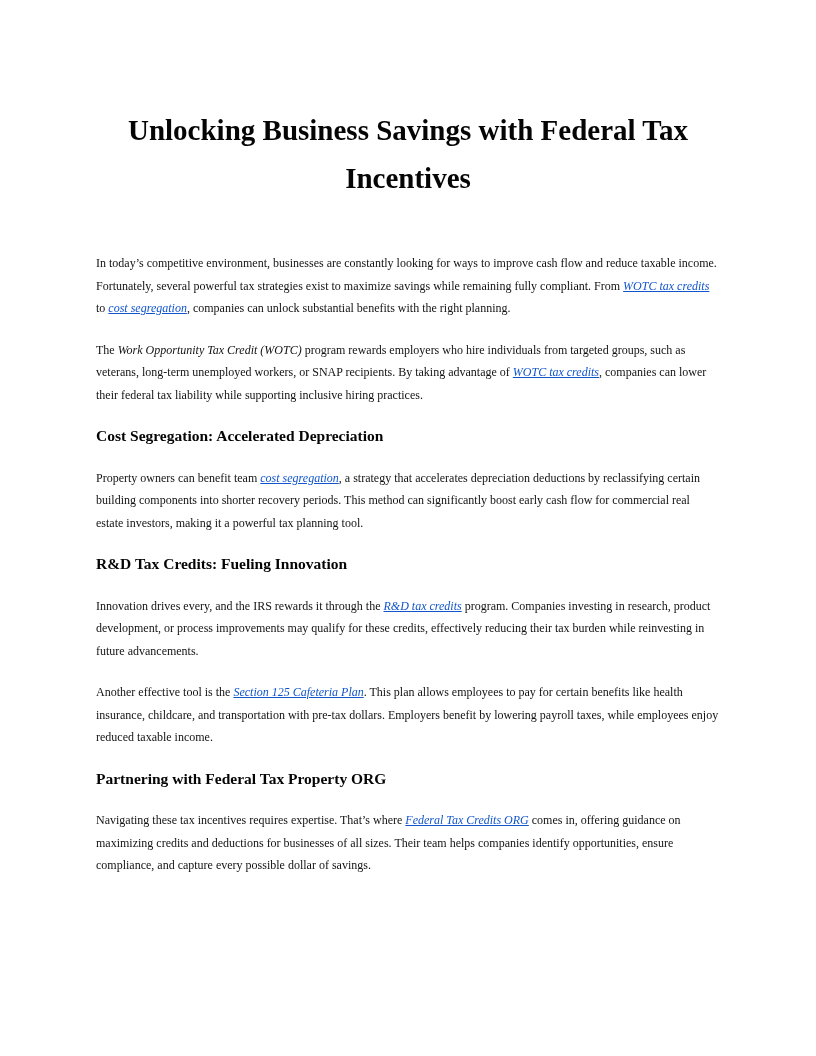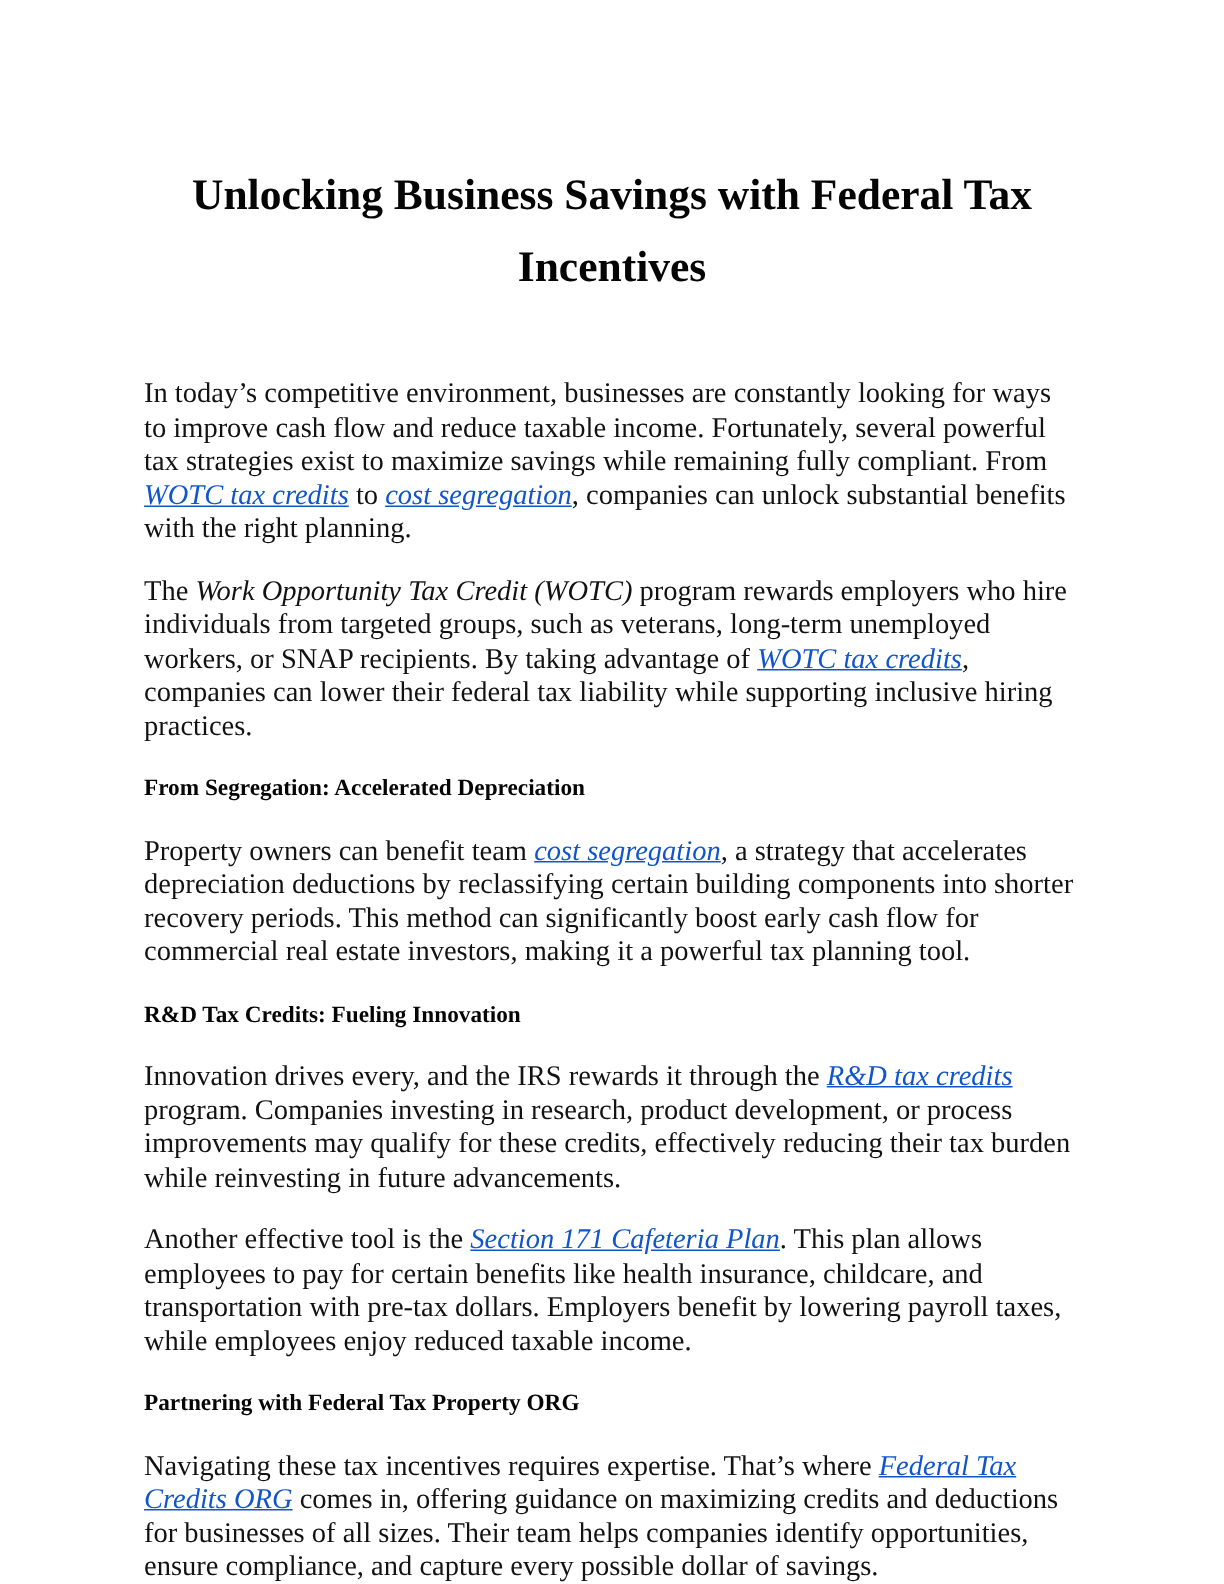--- a/index.html
+++ b/index.html
@@ -23,21 +23,21 @@
     font-weight: 700;
     line-height: 48px;
     text-align: center;
     margin: 0 0 50px 0;
     color: #050505;
   }
   .doc-body {
     width: 100%;
   }
   .doc-paragraph {
-    font-size: 19px;
+    font-size: 12px;
     line-height: 22.5px;
     margin: 0 0 19px 0;
   }
   .doc-heading {
     font-size: 15.5px;
     line-height: 22.5px;
     font-weight: 700;
     margin: 0 0 19px 0;
     color: #050505;
   }
@@ -57,31 +57,31 @@
   <h1 class="doc-title">Unlocking Business Savings with Federal Tax Incentives</h1>
 
   <div class="doc-body" id="doc-body">
     <p class="doc-paragraph"><span>In today’s competitive environment, businesses are constantly looking for ways to improve cash flow and reduce taxable income. Fortunately, several powerful tax strategies exist to maximize savings while remaining fully compliant. From </span><a class="doc-link" href="#">WOTC tax credits</a><span> to </span><a class="doc-link" href="#">cost segregation</a><span>, companies can unlock substantial benefits with the right planning.</span></p>
 
   <section class="doc-section">
     <p class="doc-paragraph"><span>The </span><em>Work Opportunity Tax Credit (WOTC)</em><span> program rewards employers who hire individuals from targeted groups, such as veterans, long-term unemployed workers, or SNAP recipients. By taking advantage of </span><a class="doc-link" href="#">WOTC tax credits</a><span>, companies can lower their federal tax liability while supporting inclusive hiring practices.</span></p>
   </section>
 
   <section class="doc-section">
-    <h2 class="doc-heading">From Segregation: Accelerated Depreciation</h2>
+    <h2 class="doc-heading">Cost Segregation: Accelerated Depreciation</h2>
     <p class="doc-paragraph"><span>Property owners can benefit team </span><a class="doc-link" href="#">cost segregation</a><span>, a strategy that accelerates depreciation deductions by reclassifying certain building components into shorter recovery periods. This method can significantly boost early cash flow for commercial real estate investors, making it a powerful tax planning tool.</span></p>
   </section>
 
   <section class="doc-section">
     <h2 class="doc-heading">R&amp;D Tax Credits: Fueling Innovation</h2>
     <p class="doc-paragraph"><span>Innovation drives every, and the IRS rewards it through the </span><a class="doc-link" href="#">R&amp;D tax credits</a><span> program. Companies investing in research, product development, or process improvements may qualify for these credits, effectively reducing their tax burden while reinvesting in future advancements.</span></p>
   </section>
 
   <section class="doc-section">
-    <p class="doc-paragraph"><span>Another effective tool is the </span><a class="doc-link" href="#">Section 171 Cafeteria Plan</a><span>. This plan allows employees to pay for certain benefits like health insurance, childcare, and transportation with pre-tax dollars. Employers benefit by lowering payroll taxes, while employees enjoy reduced taxable income.</span></p>
+    <p class="doc-paragraph"><span>Another effective tool is the </span><a class="doc-link" href="#">Section 125 Cafeteria Plan</a><span>. This plan allows employees to pay for certain benefits like health insurance, childcare, and transportation with pre-tax dollars. Employers benefit by lowering payroll taxes, while employees enjoy reduced taxable income.</span></p>
   </section>
 
   <section class="doc-section">
     <h2 class="doc-heading">Partnering with Federal Tax Property ORG</h2>
     <p class="doc-paragraph"><span>Navigating these tax incentives requires expertise. That’s where </span><a class="doc-link" href="#">Federal Tax Credits ORG</a><span> comes in, offering guidance on maximizing credits and deductions for businesses of all sizes. Their team helps companies identify opportunities, ensure compliance, and capture every possible dollar of savings.</span></p>
   </section>
 </div>
 </div>
 
 </body></html>

